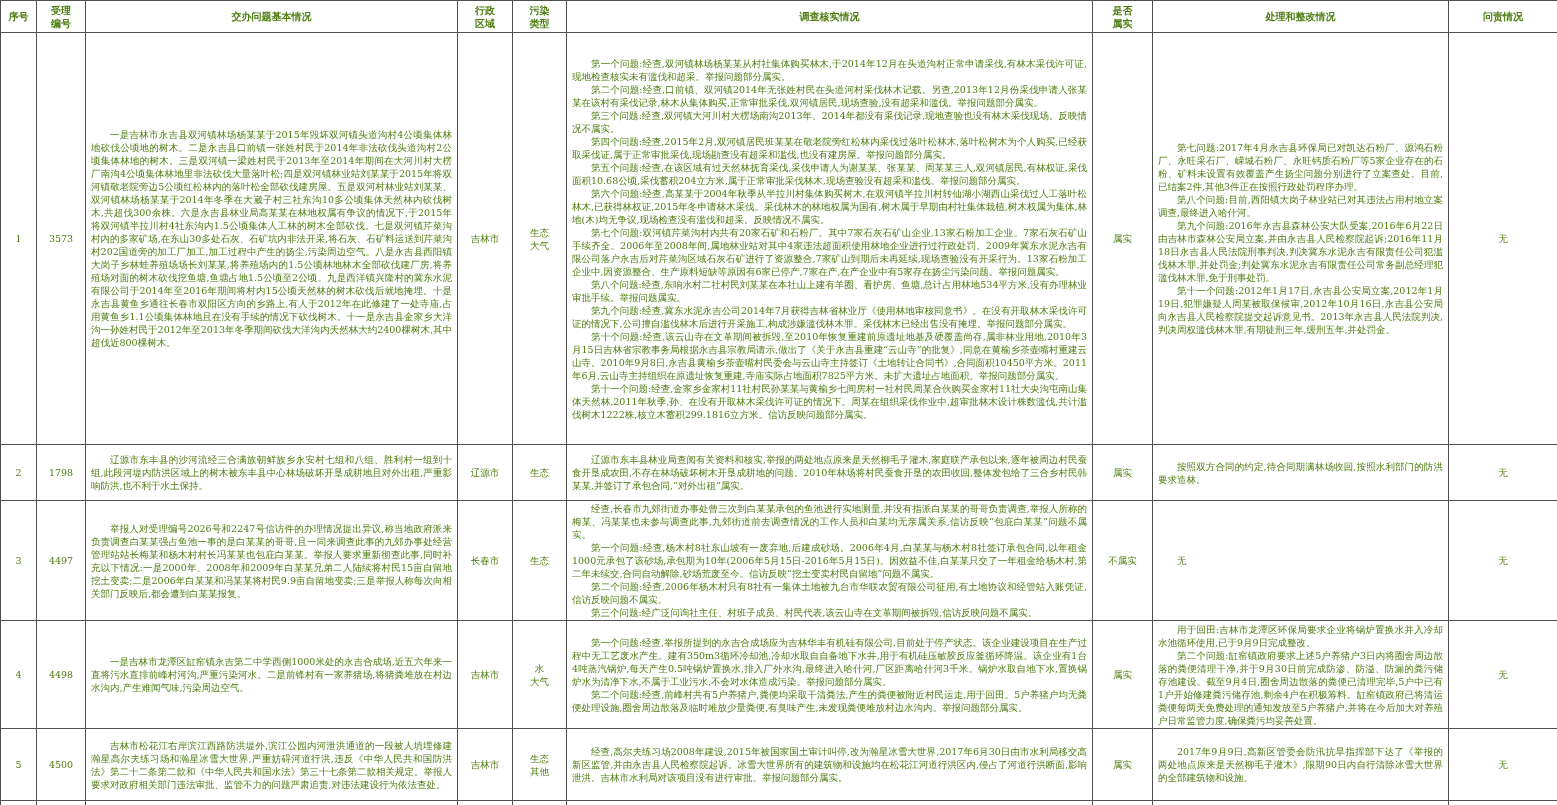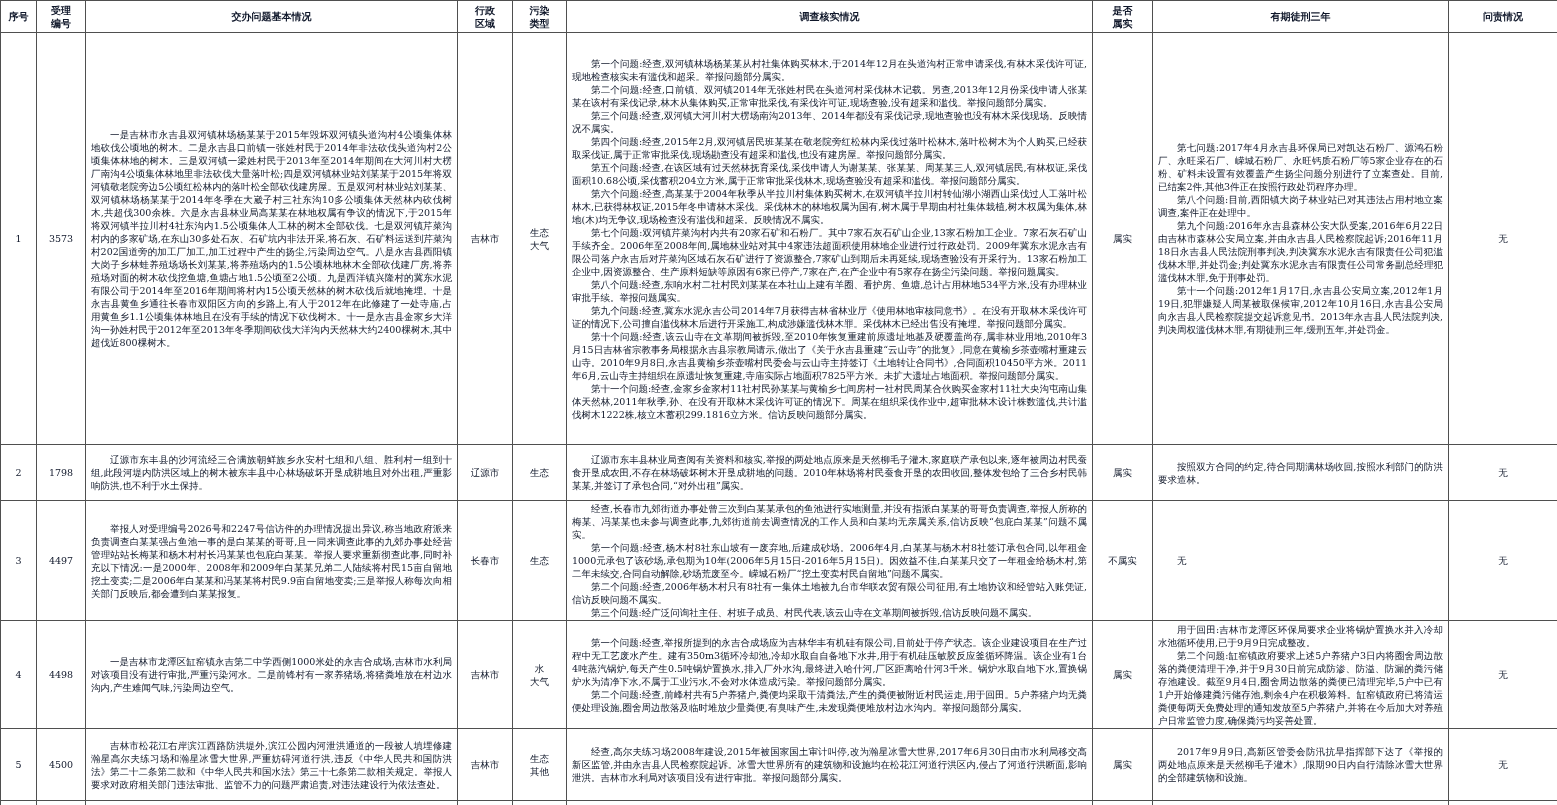--- a/index.html
+++ b/index.html
@@ -1,18 +1,18 @@
 <!DOCTYPE html>
 <html><head>
 <meta charset="utf-8">
 <style>
   html,body{margin:0;padding:0;background:#fff;}
   #page{
     width:1557px;height:805px;overflow:hidden;background:#fff;
-    font-family:"DejaVu Serif","Liberation Serif",serif;color:#0f172a;
+    font-family:"DejaVu Serif","Liberation Serif",serif;color:#4d7c0f;
   }
   table{border-collapse:collapse;table-layout:fixed;width:1557px;}
   td,th{
     border:1px solid #4f4f4f;padding:1px 5px;vertical-align:middle;
     font-size:9.5px;line-height:13px;overflow:hidden;
   }
   th{font-weight:bold;font-size:10px;white-space:pre-line;text-align:center;padding:2px;}
   .center{text-align:center;white-space:pre-line;}
   .para{margin:0;text-indent:2em;text-align:justify;}
   tr.h-header{height:32px;}
@@ -45,50 +45,50 @@
       <th>受理
 编号</th>
       <th>交办问题基本情况</th>
       <th>行政
 区域</th>
       <th>污染
 类型</th>
       <th>调查核实情况</th>
       <th>是否
 属实</th>
-      <th>有期徒刑三年</th>
+      <th>处理和整改情况</th>
       <th>问责情况</th>
     </tr>
 
     <tr class="h-r1">
       <td class="center">1</td>
       <td class="center">3573</td>
       <td>
             <p class="para">一是吉林市永吉县双河镇林场杨某某于2015年毁坏双河镇头道沟村4公顷集体林地砍伐公顷地的树木。二是永吉县口前镇一张姓村民于2014年非法砍伐头道沟村2公顷集体林地的树木。三是双河镇一梁姓村民于2013年至2014年期间在大河川村大楞厂南沟4公顷集体林地里非法砍伐大量落叶松;四是双河镇林业站刘某某于2015年将双河镇敬老院旁边5公顷红松林内的落叶松全部砍伐建房屋。五是双河村林业站刘某某、双河镇林场杨某某于2014年冬季在大崴子村三社东沟10多公顷集体天然林内砍伐树木,共超伐300余株。六是永吉县林业局高某某在林地权属有争议的情况下,于2015年将双河镇半拉川村4社东沟内1.5公顷集体人工林的树木全部砍伐。七是双河镇芹菜沟村内的多家矿场,在东山30多处石灰、石矿坑内非法开采,将石灰、石矿料运送到芹菜沟村202国道旁的加工厂加工,加工过程中产生的扬尘,污染周边空气。八是永吉县西阳镇大岗子乡林蛙养殖场场长刘某某,将养殖场内的1.5公顷林地林木全部砍伐建厂房,将养殖场对面的树木砍伐挖鱼塘,鱼塘占地1.5公顷至2公顷。九是西洋镇兴隆村的冀东水泥有限公司于2014年至2016年期间将村内15公顷天然林的树木砍伐后就地掩埋。十是永吉县黄鱼乡通往长春市双阳区方向的乡路上,有人于2012年在此修建了一处寺庙,占用黄鱼乡1.1公顷集体林地且在没有手续的情况下砍伐树木。十一是永吉县金家乡大洋沟一孙姓村民于2012年至2013年冬季期间砍伐大洋沟内天然林大约2400棵树木,其中超伐近800棵树木。</p>
           </td>
       <td class="center">吉林市</td>
       <td class="center">生态
 大气</td>
       <td>
             <p class="para">第一个问题:经查,双河镇林场杨某某从村社集体购买林木,于2014年12月在头道沟村正常申请采伐,有林木采伐许可证,现地检查核实未有滥伐和超采。举报问题部分属实。</p>
-            <p class="para">第二个问题:经查,口前镇、双河镇2014年无张姓村民在头道河村采伐林木记载。另查,2013年12月份采伐申请人张某某在该村有采伐记录,林木从集体购买,正常审批采伐,有采伐许可证,现场查验,没有超采和滥伐。举报问题部分属实。</p>
+            <p class="para">第二个问题:经查,口前镇、双河镇2014年无张姓村民在头道河村采伐林木记载。另查,2013年12月份采伐申请人张某某在该村有采伐记录,林木从集体购买,正常审批采伐,双河镇居民,现场查验,没有超采和滥伐。举报问题部分属实。</p>
             <p class="para">第三个问题:经查,双河镇大河川村大楞场南沟2013年、2014年都没有采伐记录,现地查验也没有林木采伐现场。反映情况不属实。</p>
             <p class="para">第四个问题:经查,2015年2月,双河镇居民班某某在敬老院旁红松林内采伐过落叶松林木,落叶松树木为个人购买,已经获取采伐证,属于正常审批采伐,现场勘查没有超采和滥伐,也没有建房屋。举报问题部分属实。</p>
             <p class="para">第五个问题:经查,在该区域有过天然林抚育采伐,采伐申请人为谢某某、张某某、周某某三人,双河镇居民,有林权证,采伐面积10.68公顷,采伐蓄积204立方米,属于正常审批采伐林木,现场查验没有超采和滥伐。举报问题部分属实。</p>
             <p class="para">第六个问题:经查,高某某于2004年秋季从半拉川村集体购买树木,在双河镇半拉川村转仙湖小湖西山采伐过人工落叶松林木,已获得林权证,2015年冬申请林木采伐。采伐林木的林地权属为国有,树木属于早期由村社集体栽植,树木权属为集体,林地(木)均无争议,现场检查没有滥伐和超采。反映情况不属实。</p>
             <p class="para">第七个问题:双河镇芹菜沟村内共有20家石矿和石粉厂。其中7家石灰石矿山企业,13家石粉加工企业。7家石灰石矿山手续齐全。2006年至2008年间,属地林业站对其中4家违法超面积使用林地企业进行过行政处罚。2009年冀东水泥永吉有限公司落户永吉后对芹菜沟区域石灰石矿进行了资源整合,7家矿山到期后未再延续,现场查验没有开采行为。13家石粉加工企业中,因资源整合、生产原料短缺等原因有6家已停产,7家在产,在产企业中有5家存在扬尘污染问题。举报问题属实。</p>
             <p class="para">第八个问题:经查,东响水村二社村民刘某某在本社山上建有羊圈、看护房、鱼塘,总计占用林地534平方米,没有办理林业审批手续。举报问题属实。</p>
             <p class="para">第九个问题:经查,冀东水泥永吉公司2014年7月获得吉林省林业厅《使用林地审核同意书》。在没有开取林木采伐许可证的情况下,公司擅自滥伐林木后进行开采施工,构成涉嫌滥伐林木罪。采伐林木已经出售没有掩埋。举报问题部分属实。</p>
             <p class="para">第十个问题:经查,该云山寺在文革期间被拆毁,至2010年恢复重建前原遗址地基及硬覆盖尚存,属非林业用地,2010年3月15日吉林省宗教事务局根据永吉县宗教局请示,做出了《关于永吉县重建“云山寺”的批复》,同意在黄榆乡茶壶嘴村重建云山寺。2010年9月8日,永吉县黄榆乡茶壶嘴村民委会与云山寺主持签订《土地转让合同书》,合同面积10450平方米。2011年6月,云山寺主持组织在原遗址恢复重建,寺庙实际占地面积7825平方米。未扩大遗址占地面积。举报问题部分属实。</p>
             <p class="para">第十一个问题:经查,金家乡金家村11社村民孙某某与黄榆乡七间房村一社村民周某合伙购买金家村11社大央沟屯南山集体天然林,2011年秋季,孙、在没有开取林木采伐许可证的情况下。周某在组织采伐作业中,超审批林木设计株数滥伐,共计滥伐树木1222株,核立木蓄积299.1816立方米。信访反映问题部分属实。</p>
           </td>
       <td class="center">属实</td>
       <td>
             <p class="para">第七问题:2017年4月永吉县环保局已对凯达石粉厂、源鸿石粉厂、永旺采石厂、嵘城石粉厂、永旺钙质石粉厂等5家企业存在的石粉、矿料未设置有效覆盖产生扬尘问题分别进行了立案查处。目前,已结案2件,其他3件正在按照行政处罚程序办理。</p>
-            <p class="para">第八个问题:目前,西阳镇大岗子林业站已对其违法占用村地立案调查,案件正在处理中。</p>
+            <p class="para">第八个问题:目前,西阳镇大岗子林业站已对其违法占用村地立案调查,最终进入哈什河。</p>
             <p class="para">第九个问题:2016年永吉县森林公安大队受案,2016年6月22日由吉林市森林公安局立案,并由永吉县人民检察院起诉;2016年11月18日永吉县人民法院刑事判决,判决冀东水泥永吉有限责任公司犯滥伐林木罪,并处罚金;判处冀东水泥永吉有限责任公司常务副总经理犯滥伐林木罪,免于刑事处罚。</p>
             <p class="para">第十一个问题:2012年1月17日,永吉县公安局立案,2012年1月19日,犯罪嫌疑人周某被取保候审,2012年10月16日,永吉县公安局向永吉县人民检察院提交起诉意见书。2013年永吉县人民法院判决,判决周权滥伐林木罪,有期徒刑三年,缓刑五年,并处罚金。</p>
           </td>
       <td class="center">无</td>
     </tr>
 
     <tr class="h-r2">
       <td class="center">2</td>
       <td class="center">1798</td>
       <td>
@@ -109,34 +109,34 @@
     <tr class="h-r3">
       <td class="center">3</td>
       <td class="center">4497</td>
       <td>
             <p class="para">举报人对受理编号2026号和2247号信访件的办理情况提出异议,称当地政府派来负责调查白某某强占鱼池一事的是白某某的哥哥,且一同来调查此事的九郊办事处经营管理站站长梅某和杨木村村长冯某某也包庇白某某。举报人要求重新彻查此事,同时补充以下情况:一是2000年、2008年和2009年白某某兄弟二人陆续将村民15亩自留地挖土变卖;二是2006年白某某和冯某某将村民9.9亩自留地变卖;三是举报人称每次向相关部门反映后,都会遭到白某某报复。</p>
           </td>
       <td class="center">长春市</td>
       <td class="center">生态</td>
       <td>
             <p class="para">经查,长春市九郊街道办事处曾三次到白某某承包的鱼池进行实地测量,并没有指派白某某的哥哥负责调查,举报人所称的梅某、冯某某也未参与调查此事,九郊街道前去调查情况的工作人员和白某均无亲属关系,信访反映“包庇白某某”问题不属实。</p>
-            <p class="para">第一个问题:经查,杨木村8社东山坡有一废弃地,后建成砂场。2006年4月,白某某与杨木村8社签订承包合同,以年租金1000元承包了该砂场,承包期为10年(2006年5月15日-2016年5月15日)。因效益不佳,白某某只交了一年租金给杨木村,第二年未续交,合同自动解除,砂场荒废至今。嵘城石粉厂“挖土变卖村民自留地”问题不属实。</p>
+            <p class="para">第一个问题:经查,杨木村8社东山坡有一废弃地,后建成砂场。2006年4月,白某某与杨木村8社签订承包合同,以年租金1000元承包了该砂场,承包期为10年(2006年5月15日-2016年5月15日)。因效益不佳,白某某只交了一年租金给杨木村,第二年未续交,合同自动解除,砂场荒废至今。信访反映“挖土变卖村民自留地”问题不属实。</p>
             <p class="para">第二个问题:经查,2006年杨木村只有8社有一集体土地被九台市华联农贸有限公司征用,有土地协议和经管站入账凭证,信访反映问题不属实。</p>
             <p class="para">第三个问题:经广泛问询社主任、村班子成员、村民代表,该云山寺在文革期间被拆毁,信访反映问题不属实。</p>
           </td>
       <td class="center">不属实</td>
       <td class="center"><p class="para">无</p></td>
       <td class="center">无</td>
     </tr>
 
     <tr class="h-r4">
       <td class="center">4</td>
       <td class="center">4498</td>
       <td>
-            <p class="para">一是吉林市龙潭区缸窑镇永吉第二中学西侧1000米处的永吉合成场,吉林市水利局对该项目没有进行审批,严重污染河水。二是前锋村有一家养猪场,将猪粪堆放在村边水沟内,产生难闻气味,污染周边空气。</p>
+            <p class="para">一是吉林市龙潭区缸窑镇永吉第二中学西侧1000米处的永吉合成场,近五六年来一直将污水直排前峰村河沟,严重污染河水。二是前锋村有一家养猪场,将猪粪堆放在村边水沟内,产生难闻气味,污染周边空气。</p>
           </td>
       <td class="center">吉林市</td>
       <td class="center">水
 大气</td>
       <td>
             <p class="para">第一个问题:经查,举报所提到的永吉合成场应为吉林华丰有机硅有限公司,目前处于停产状态。该企业建设项目在生产过程中无工艺废水产生。建有350m3循环冷却池,冷却水取自自备地下水井,用于有机硅压敏胶反应釜循环降温。该企业有1台4吨蒸汽锅炉,每天产生0.5吨锅炉置换水,排入厂外水沟,最终进入哈什河,厂区距离哈什河3千米。锅炉水取自地下水,置换锅炉水为清净下水,不属于工业污水,不会对水体造成污染。举报问题部分属实。</p>
             <p class="para">第二个问题:经查,前峰村共有5户养猪户,粪便均采取干清粪法,产生的粪便被附近村民运走,用于回田。5户养猪户均无粪便处理设施,圈舍周边散落及临时堆放少量粪便,有臭味产生,未发现粪便堆放村边水沟内。举报问题部分属实。</p>
           </td>
       <td class="center">属实</td>
       <td>

